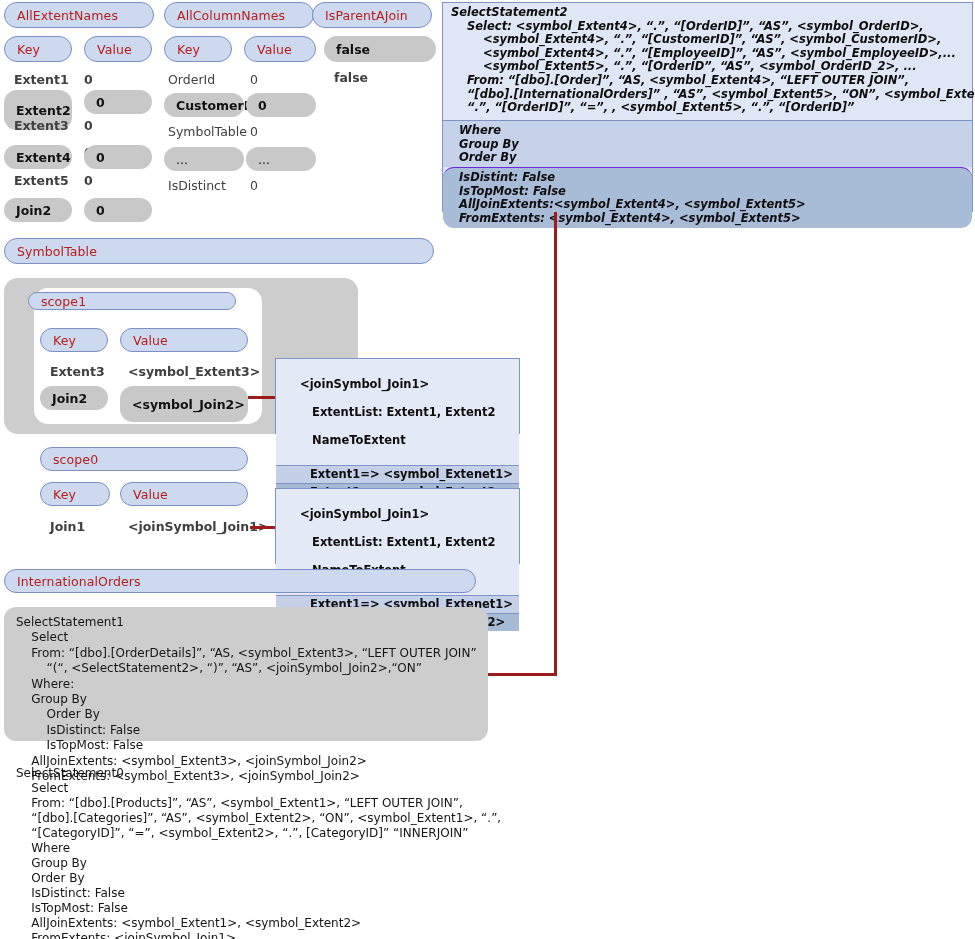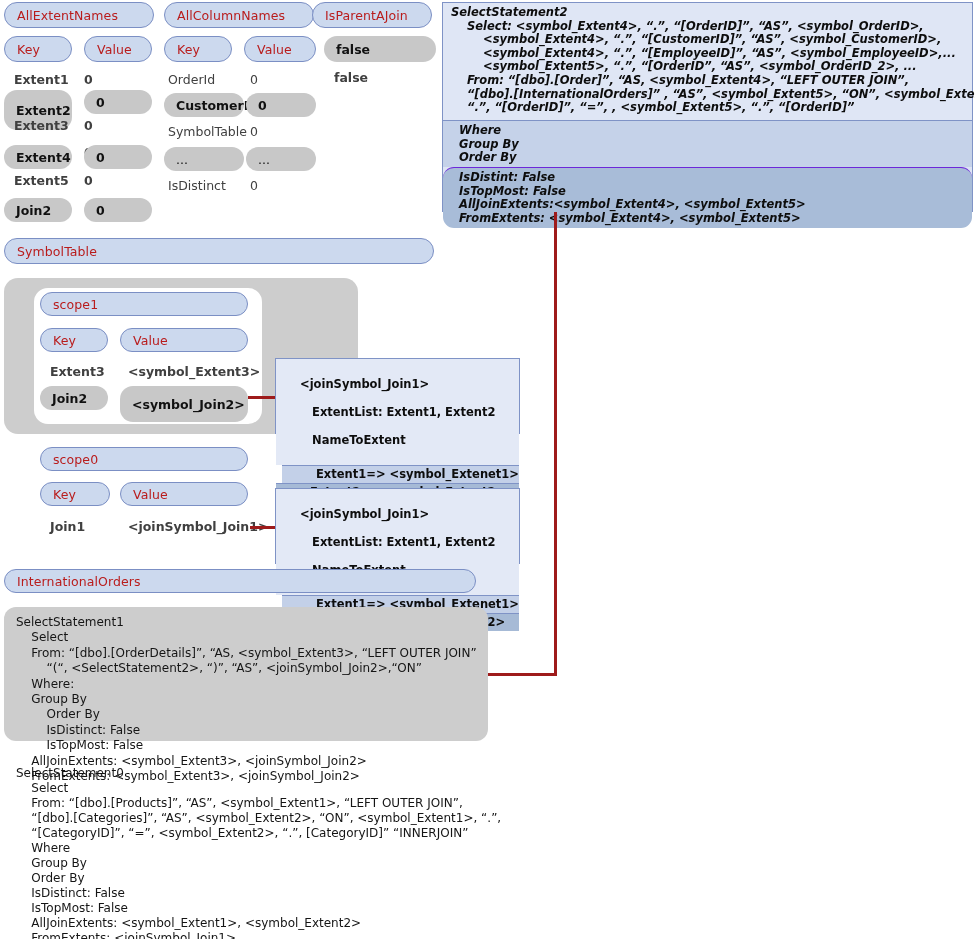--- a/index.html
+++ b/index.html
@@ -117,21 +117,20 @@
   .jsbox .top{
     background:#e3e9f6;
     padding:4px 4px 4px 8px;
     white-space:pre;
   }
   .jsbox .r1{
     background:#c3d0e8;
     border-top:1px solid #7f93c6;
     padding:1px 4px 2px 34px;
     white-space:pre;
-    margin-left:6px;
   }
   .jsbox .r2{
     background:#a6bad6;
     border-top:1px solid #7f93c6;
     padding:1px 4px 2px 34px;
     white-space:pre;
   }
 
   
   .rline{position:absolute;background:#9e1b1b;}
@@ -223,21 +222,21 @@
 <div class="rline" style="left:148px;top:673px;width:409px;height:3px;"></div>
 <div class="rline" style="left:148px;top:661px;width:3px;height:15px;"></div>
 
 <div class="pill big" style="left:4px;top:238px;width:430px;height:26px;">
   <span>SymbolTable</span>
 </div>
 
 <div class="graypanel" style="left:4px;top:278px;width:354px;height:156px;"></div>
 <div class="whitepanel" style="left:34px;top:288px;width:228px;height:136px;"></div>
 
-<div class="pill" style="left:40px;top:292px;width:208px;height:24px;">
+<div class="pill" style="left:28px;top:292px;width:208px;height:18px;">
   <span>scope1</span>
 </div>
 <div class="pill" style="left:40px;top:328px;width:68px;height:24px;">
   <span>Key</span>
 </div>
 <div class="pill" style="left:120px;top:328px;width:128px;height:24px;">
   <span>Value</span>
 </div>
 
 <div class="cell b" style="left:50px;top:364px;">Extent3</div>

